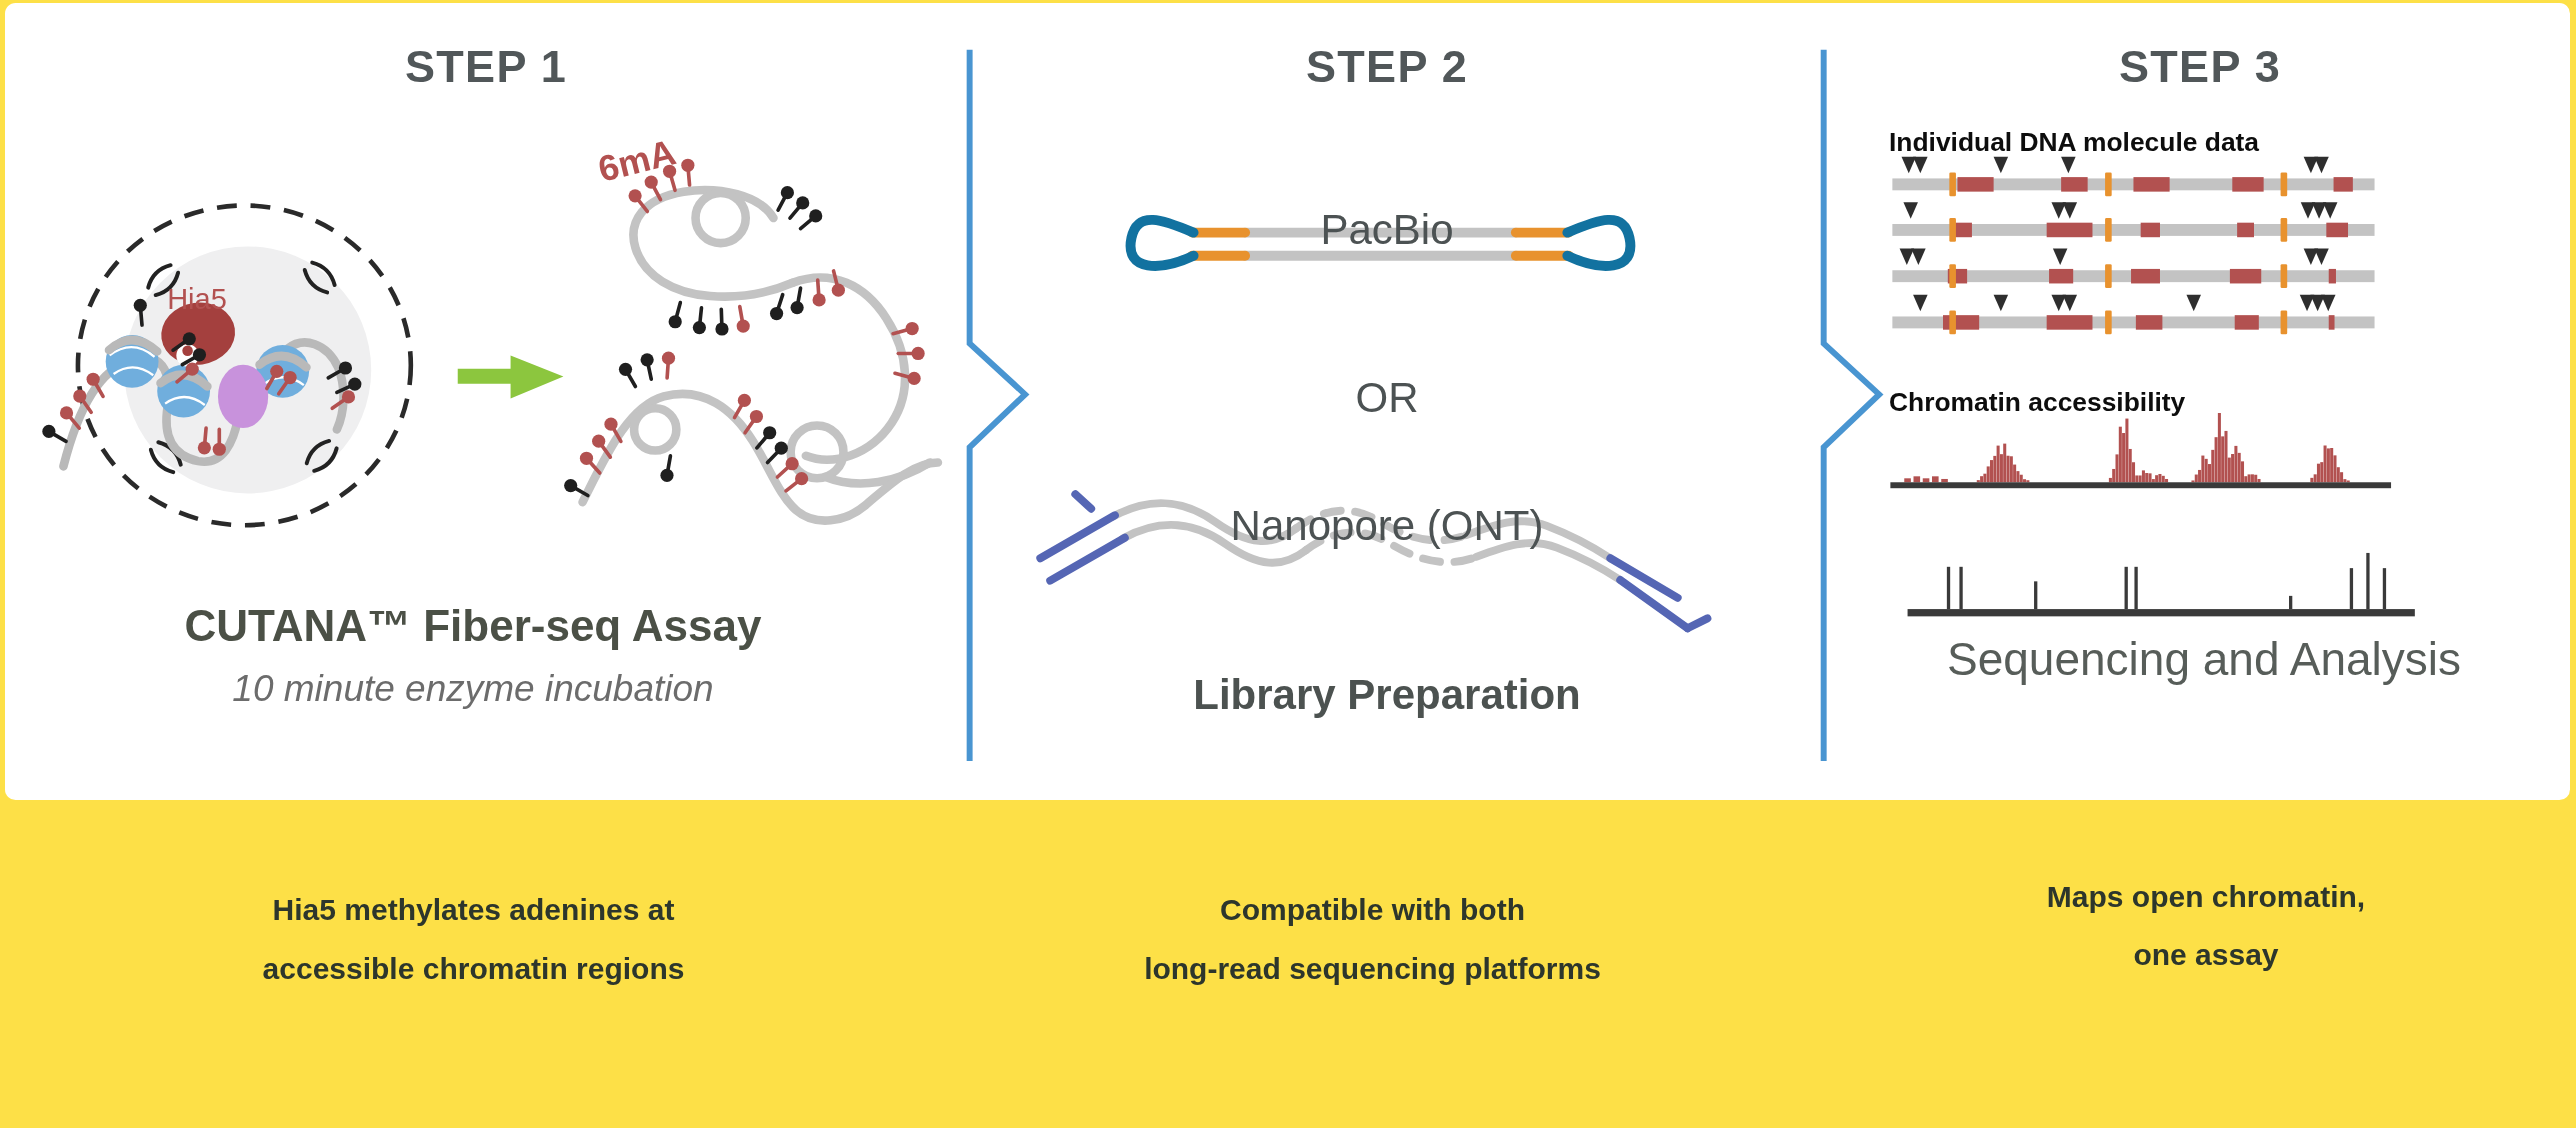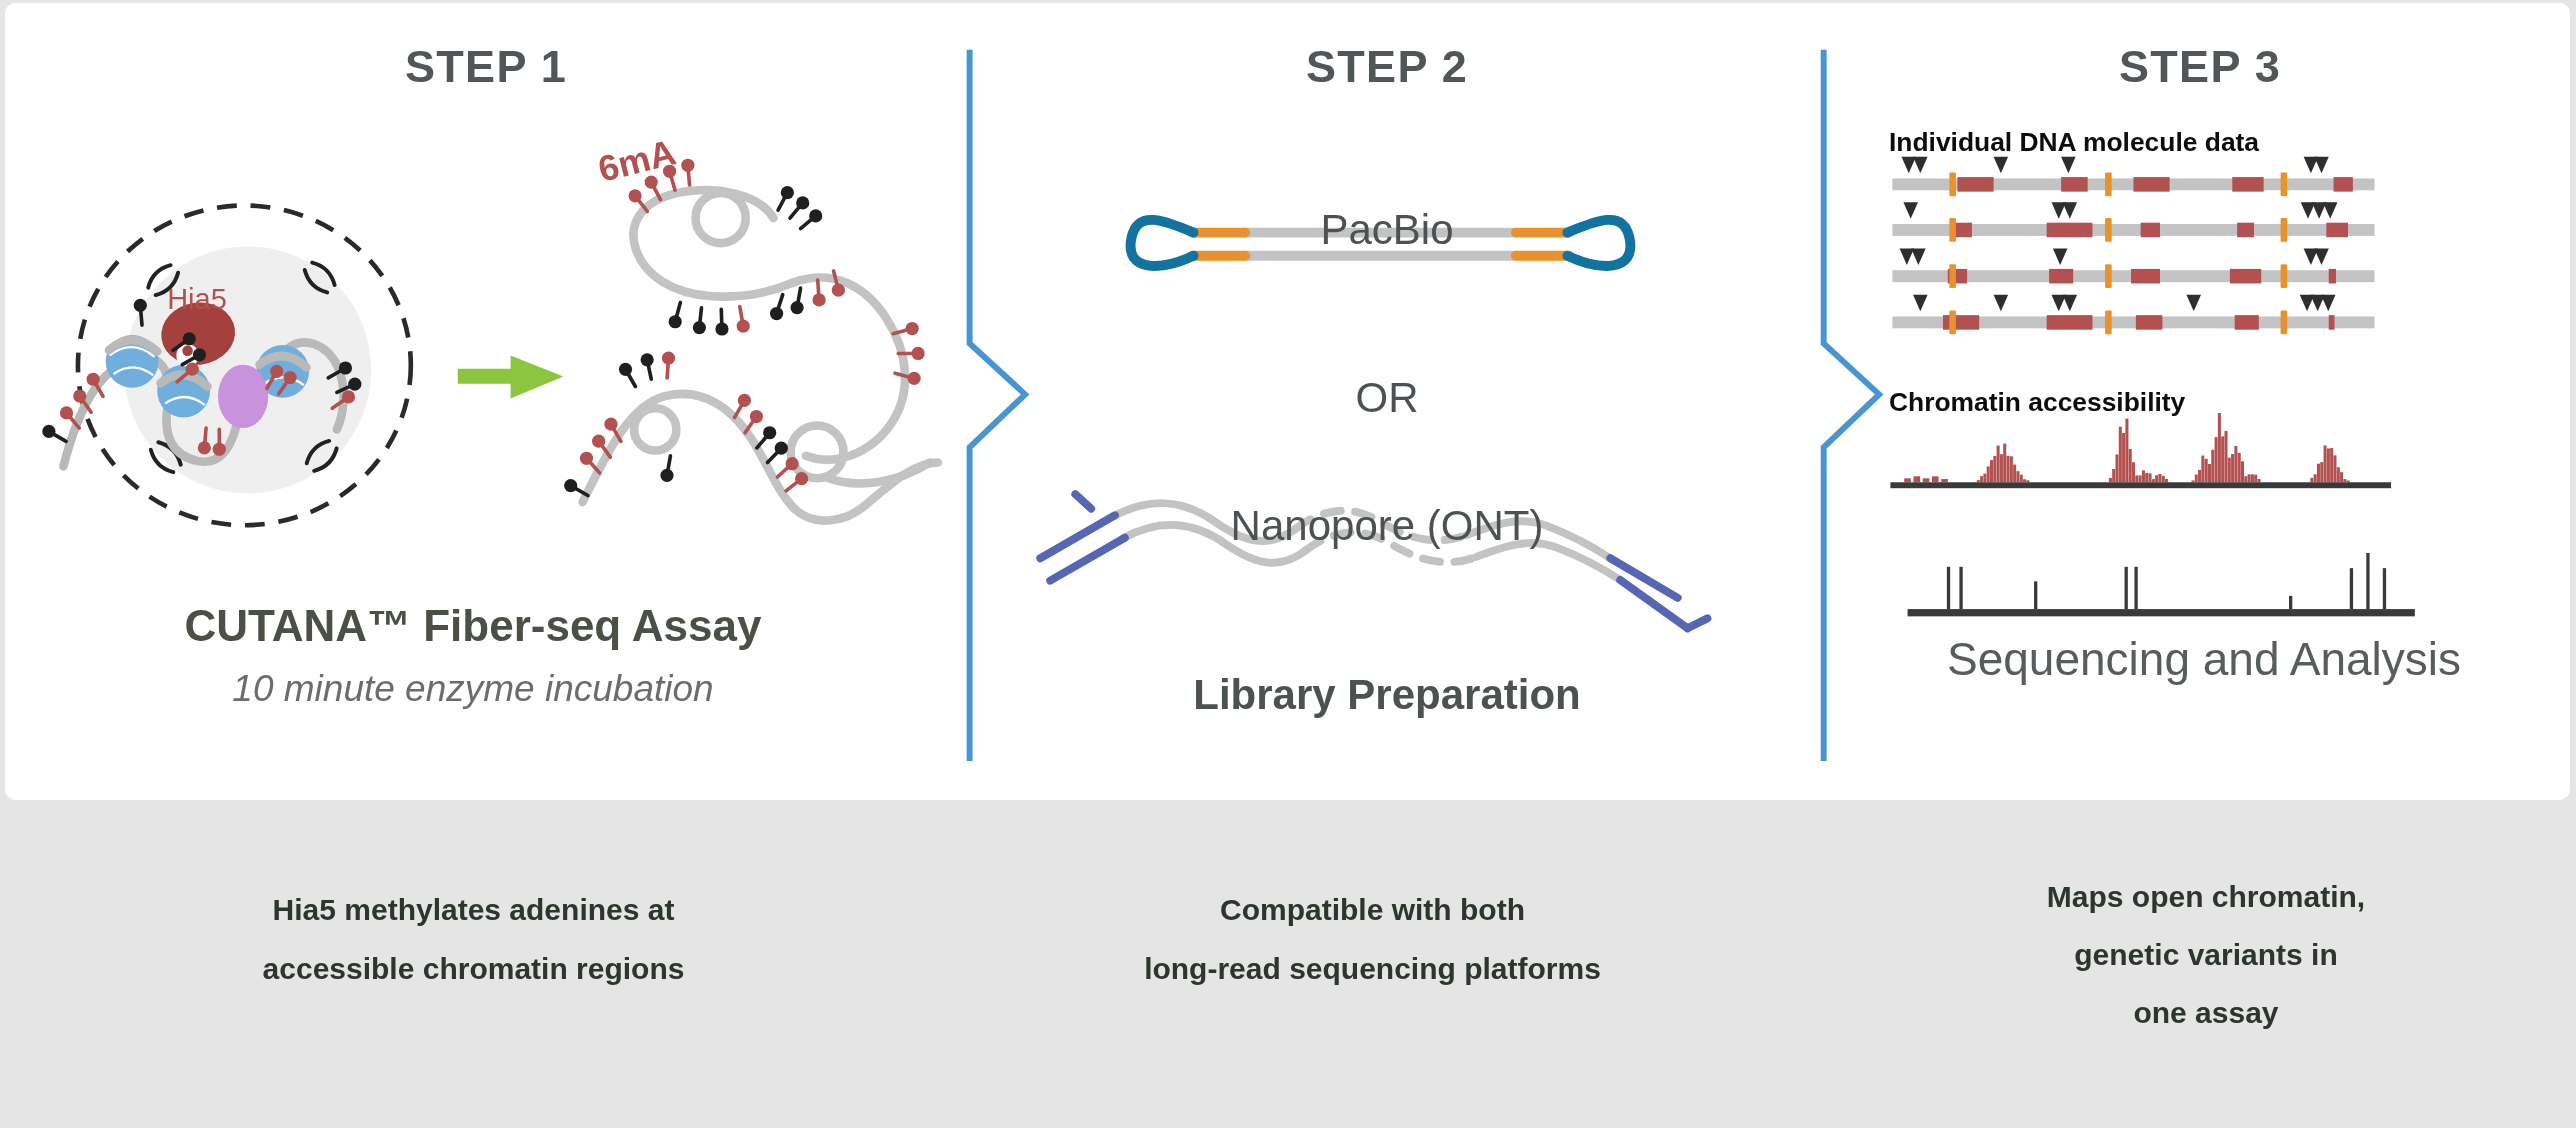--- a/index.html
+++ b/index.html
@@ -1,16 +1,16 @@
 <!DOCTYPE html>
 <html style="font-size:10.6px"><head>
 <meta charset="utf-8">
 <style>
   html,body{margin:0;padding:0;background:#000;}
-  #app{position:relative;width:2576px;height:1129px;background:#e5e5e5;overflow:hidden;
+  #app{position:relative;width:2576px;height:1129px;background:#fde047;overflow:hidden;
        font-family:"Liberation Sans", sans-serif;}
   #panel{position:absolute;left:5.3px;top:3.3px;width:2565px;height:797px;background:#fff;border-radius:10.6px;}
   #gfx{position:absolute;left:0;top:0;width:2576px;height:1129px;}
   .txt{position:absolute;white-space:nowrap;transform:translateX(-50%);}
   .step-title{font-size:45px;font-weight:600;color:#515759;letter-spacing:1.3px;}
   .plat{font-size:42px;font-weight:400;color:#4c5253;margin-top:44px;}
   .assay{font-size:44px;font-weight:700;color:#4b5046;}
   .assay-sub{font-size:37px;font-style:italic;font-weight:400;color:#6c6c6c;}
   .stage{font-size:42px;font-weight:700;color:#4c5250;}
   .seq{font-size:46px;font-weight:400;color:#575d59;}
@@ -407,17 +407,16 @@
   <div class="cap" style="left:77px;top:880px;width:793px">
     <div>Hia5 methylates adenines at</div>
     <div>accessible chromatin regions</div>
   </div>
   <div class="cap" style="left:943px;top:880px;width:859px">
     <div>Compatible with both</div>
     <div>long-read sequencing platforms</div>
   </div>
   <div class="cap" style="left:1909px;top:868px;width:594px;line-height:58px">
     <div>Maps open chromatin,</div>
-    <div>genetic variants in</div>
     <div>one assay</div>
   </div>
 </div>
 
 
 </body></html>

